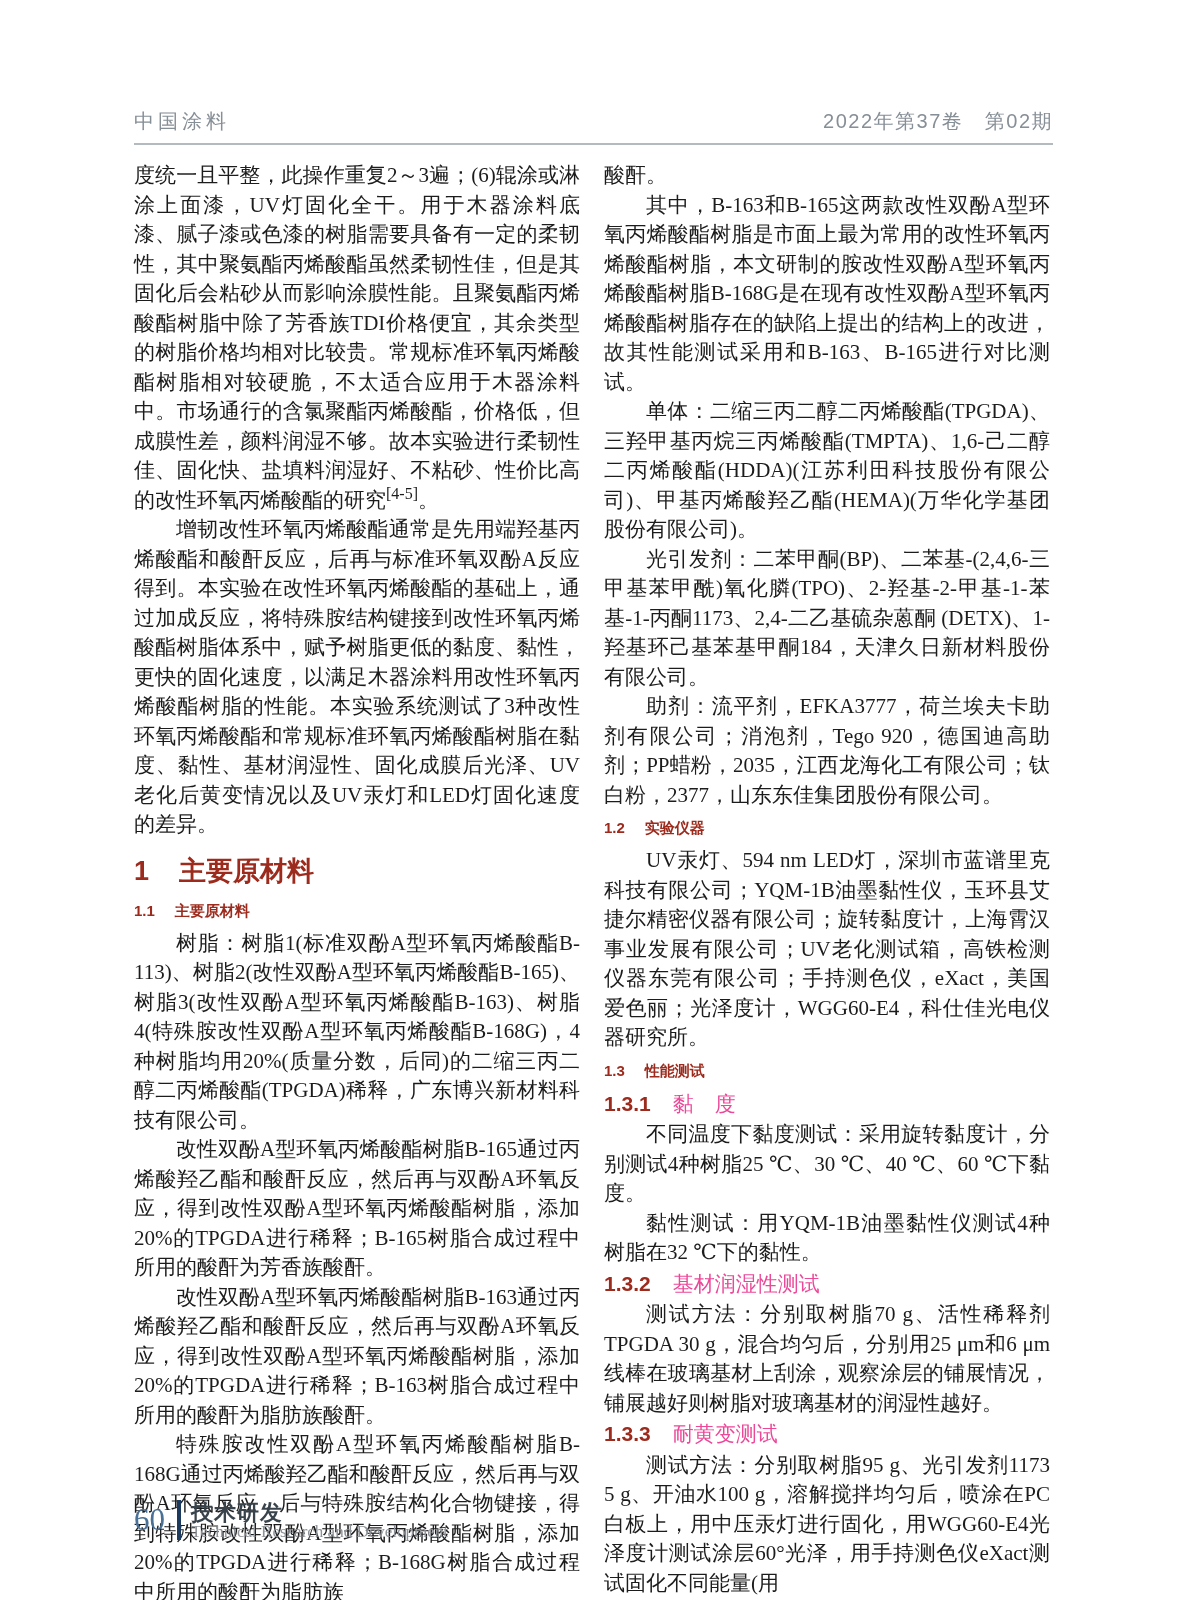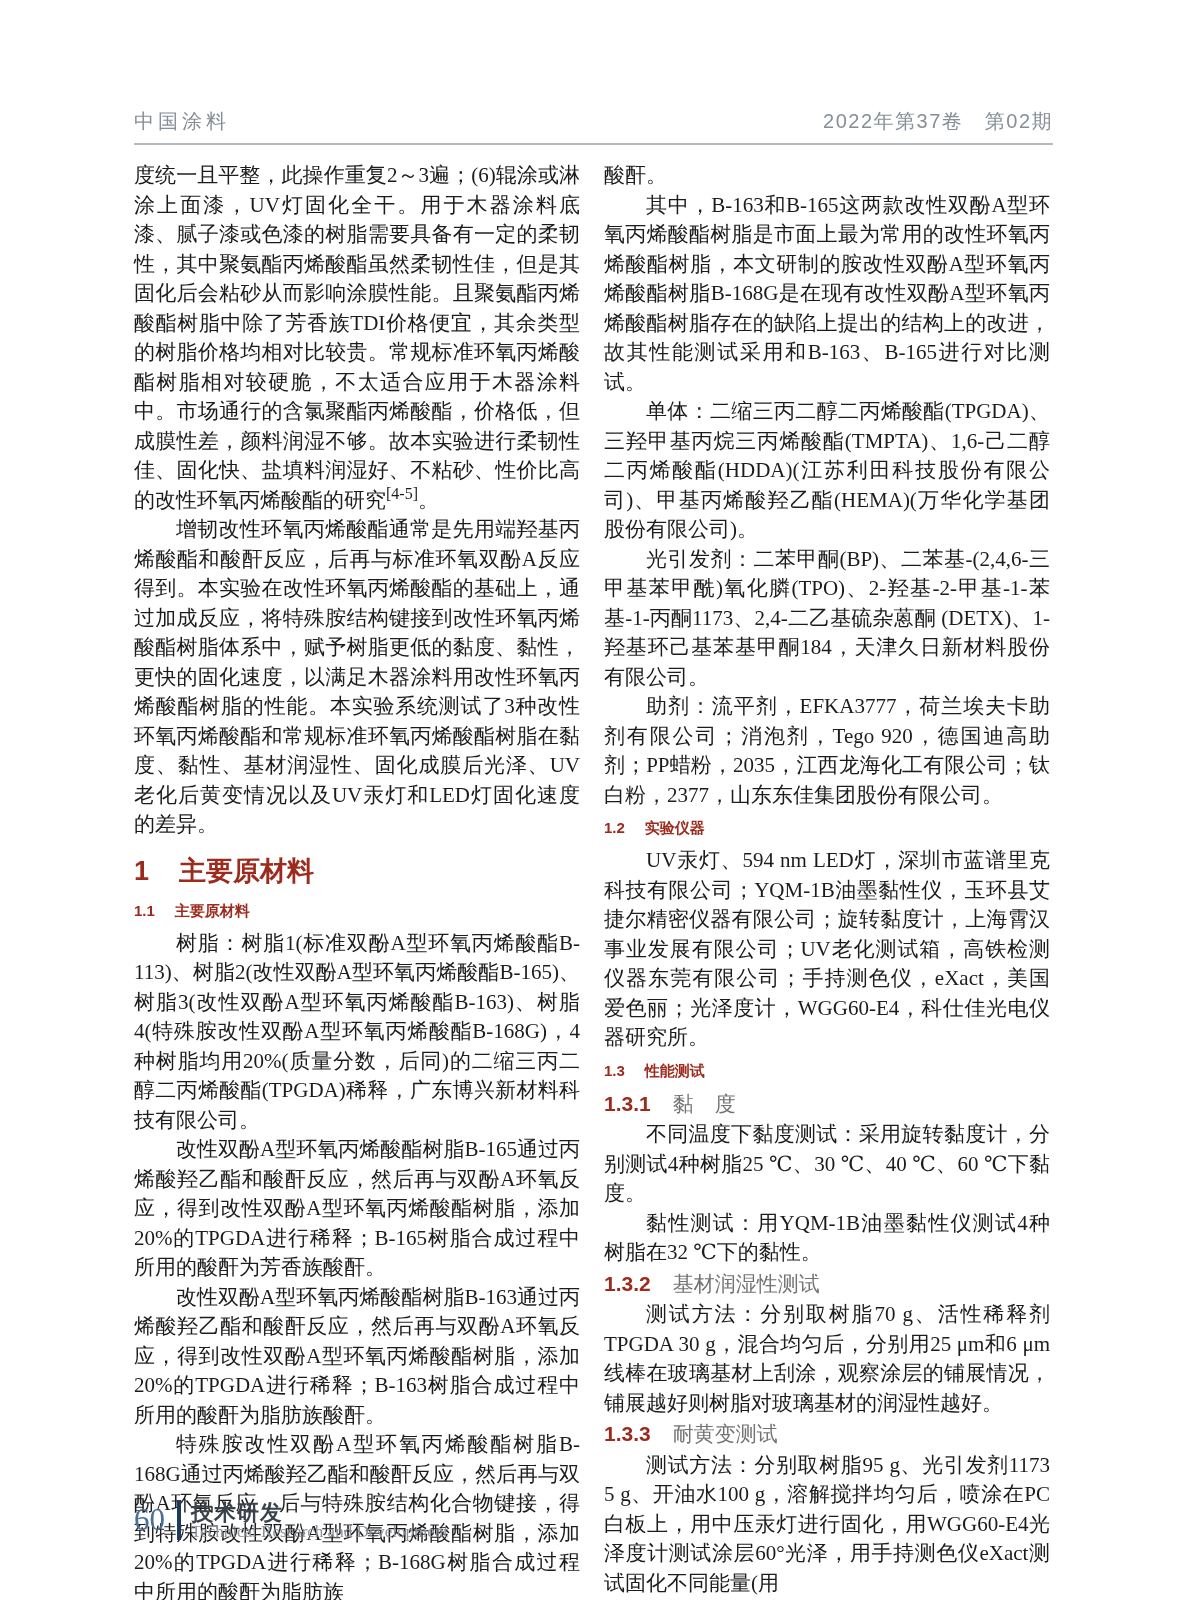--- a/index.html
+++ b/index.html
@@ -25,21 +25,21 @@
       color:var(--heading-red,#9c2b1d);font-size:27px;line-height:36px;
       margin:13px 0 7px;text-indent:0;text-align:left;}
   .h1 .hnum{margin-right:30px;}
   .h2{font-family:"Liberation Sans","DejaVu Sans",sans-serif;font-weight:bold;
       color:var(--heading-red,#9c2b1d);font-size:15px;line-height:30px;
       margin:3px 0;text-indent:0;text-align:left;}
   .h2 .hnum{margin-right:20px;}
   .h3{font-size:21px;line-height:29.5px;margin:1px 0;text-indent:0;text-align:left;}
   .h3 .hnum{font-family:"Liberation Sans","DejaVu Sans",sans-serif;font-weight:bold;
       color:var(--heading-red,#9c2b1d);margin-right:22px;}
-  .h3 .htitle{color:#737373;}
+  .h3 .htitle{color:#ec4899;}
   
   .pagefoot{position:absolute;left:134px;top:1500px;display:flex;align-items:center;}
   .foot-num{font-size:31px;color:var(--footer-blue,#4a7095);margin-right:12px;
             font-family:"Liberation Serif","DejaVu Serif",serif;}
   .foot-bar{width:4px;height:40px;background:var(--footer-navy,#1c3a5e);margin-right:10px;}
   .foot-text{display:flex;flex-direction:column;justify-content:center;}
   .foot-cn{font-family:"Liberation Sans","DejaVu Sans",sans-serif;font-weight:bold;
            font-size:22px;color:#39434c;line-height:22px;letter-spacing:1px;}
   .foot-en{font-size:17px;color:#8d9399;line-height:15px;
            font-family:"Liberation Serif","DejaVu Serif",serif;}

